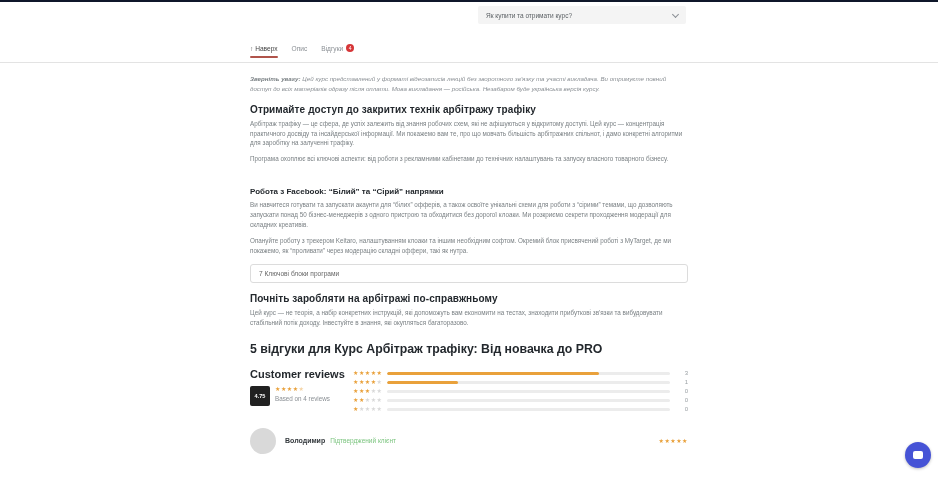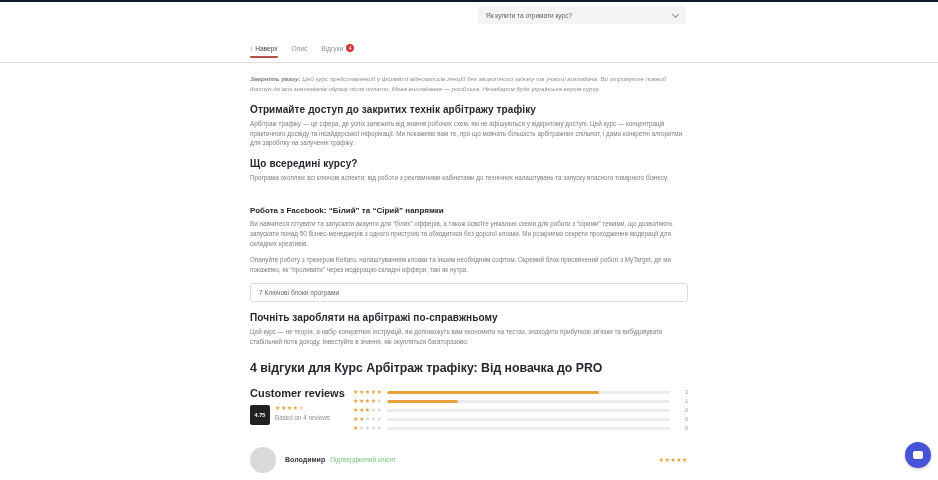--- a/index.html
+++ b/index.html
@@ -88,36 +88,35 @@
   <div class="divider"></div>
 
   <div class="content">
     <div class="notice">
       <b>Зверніть увагу:</b><span> Цей курс представлений у форматі відеозаписів лекцій без зворотного зв'язку та участі викладача. Ви отримуєте повний доступ до всіх матеріалів одразу після оплати. Мова викладання — російська. Незабаром буде українська версія курсу.</span>
     </div>
 
     <h2>Отримайте доступ до закритих технік арбітражу трафіку</h2>
     <p>Арбітраж трафіку — це сфера, де успіх залежить від знання робочих схем, які не афішуються у відкритому доступі. Цей курс — концентрація практичного досвіду та інсайдерської інформації. Ми покажемо вам те, про що мовчать більшість арбітражних спільнот, і дамо конкретні алгоритми для заробітку на залученні трафіку.</p>
 
-    <h2>Що всередині курсу?</h2>
     <p>Програма охоплює всі ключові аспекти: від роботи з рекламними кабінетами до технічних налаштувань та запуску власного товарного бізнесу.</p>
 
     <h3>Робота з Facebook: “Білий” та “Сірий” напрямки</h3>
     <p>Ви навчитеся готувати та запускати акаунти для “білих” офферів, а також освоїте унікальні схеми для роботи з “сірими” темами, що дозволяють запускати понад 50 бізнес-менеджерів з одного пристрою та обходитися без дорогої клоаки. Ми розкриємо секрети проходження модерації для складних креативів.</p>
 
     <p>Опануйте роботу з трекером Keitaro, налаштуванням клоаки та іншим необхідним софтом. Окремий блок присвячений роботі з MyTarget, де ми покажемо, як “проливати” через модерацію складні оффери, такі як нутра.</p>
 
     <div class="program-box">
       <span>7 Ключові блоки програми</span>
     </div>
 
     <h2>Почніть заробляти на арбітражі по-справжньому</h2>
     <p>Цей курс — не теорія, а набір конкретних інструкцій, які допоможуть вам економити на тестах, знаходити прибуткові зв'язки та вибудовувати стабільний потік доходу. Інвестуйте в знання, які окупляться багаторазово.</p>
 
-    <div class="reviews-heading">4 відгуки для Курс Арбітраж трафіку: Від новачка до PRO</div>
+    <div class="reviews-heading">5 відгуки для Курс Арбітраж трафіку: Від новачка до PRO</div>
 
     <div class="summary">
       <div class="sum-left">
         <div class="cr-title">Customer reviews</div>
         <div class="score-row">
           <div class="score-box">4.75</div>
           <div class="score-meta">
             <div class="stars"><span>★★★★</span><span class="dim">★</span></div>
             <div class="based">Based on 4 reviews</div>
           </div>

